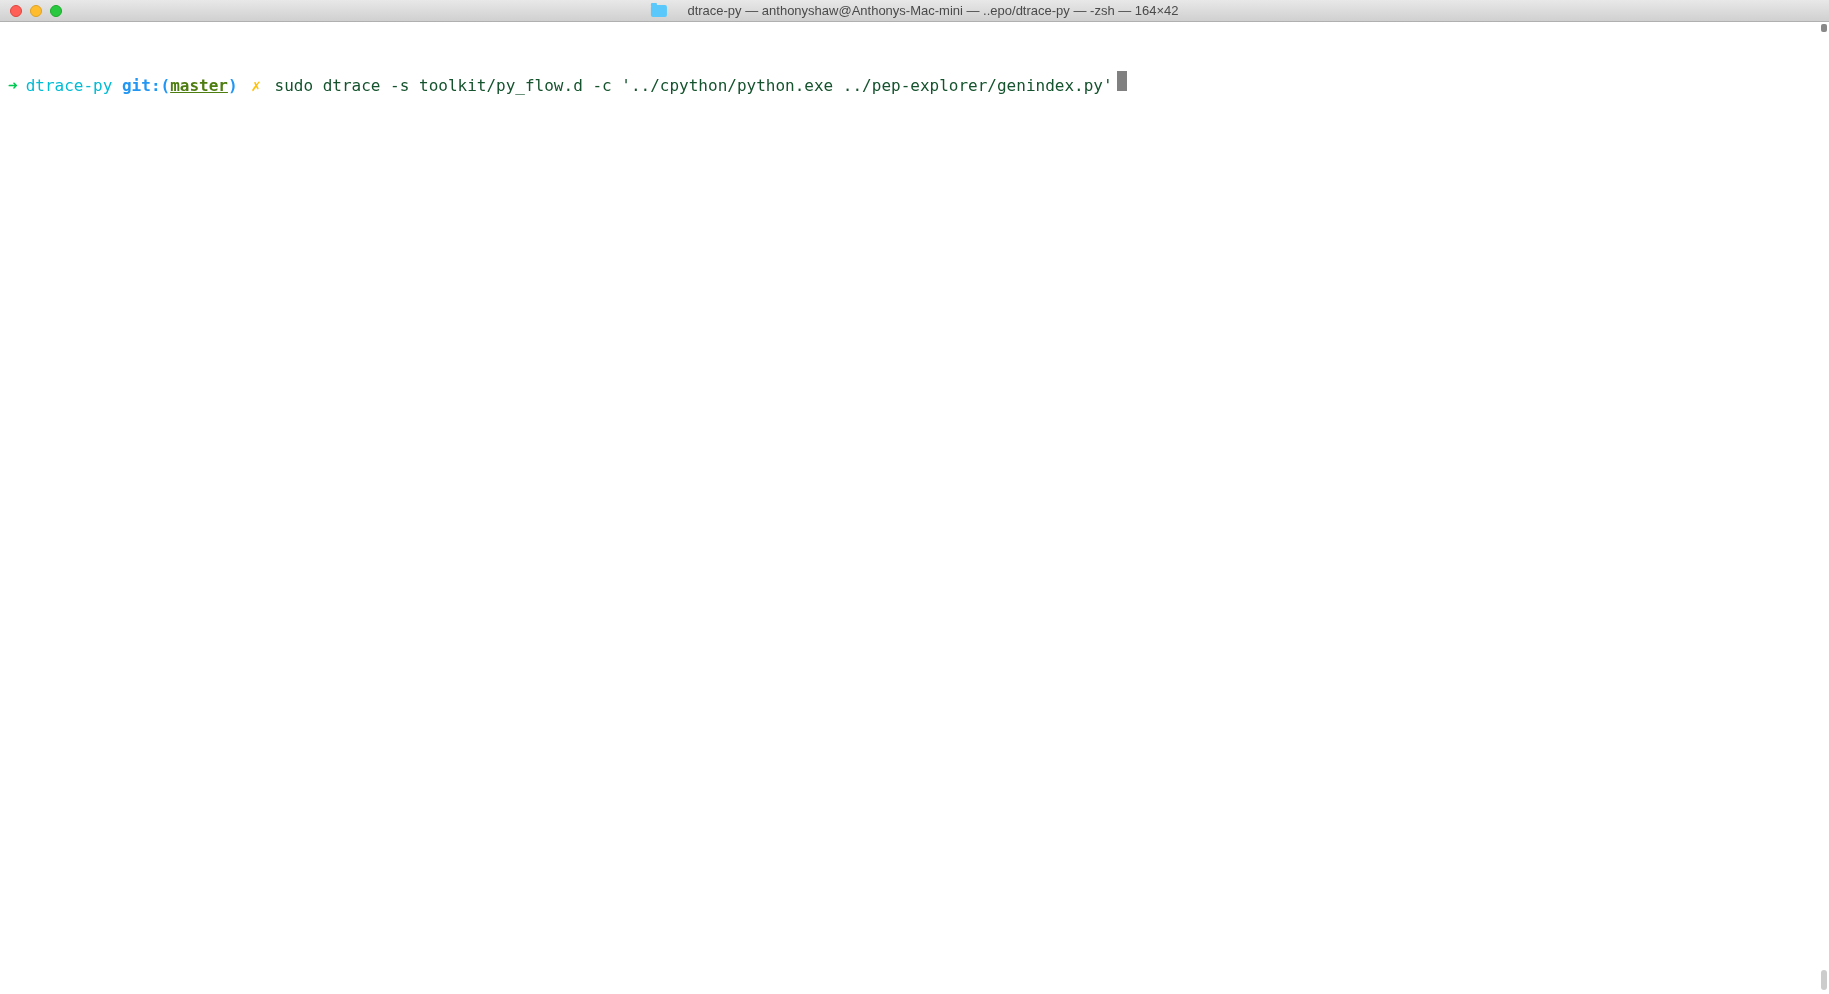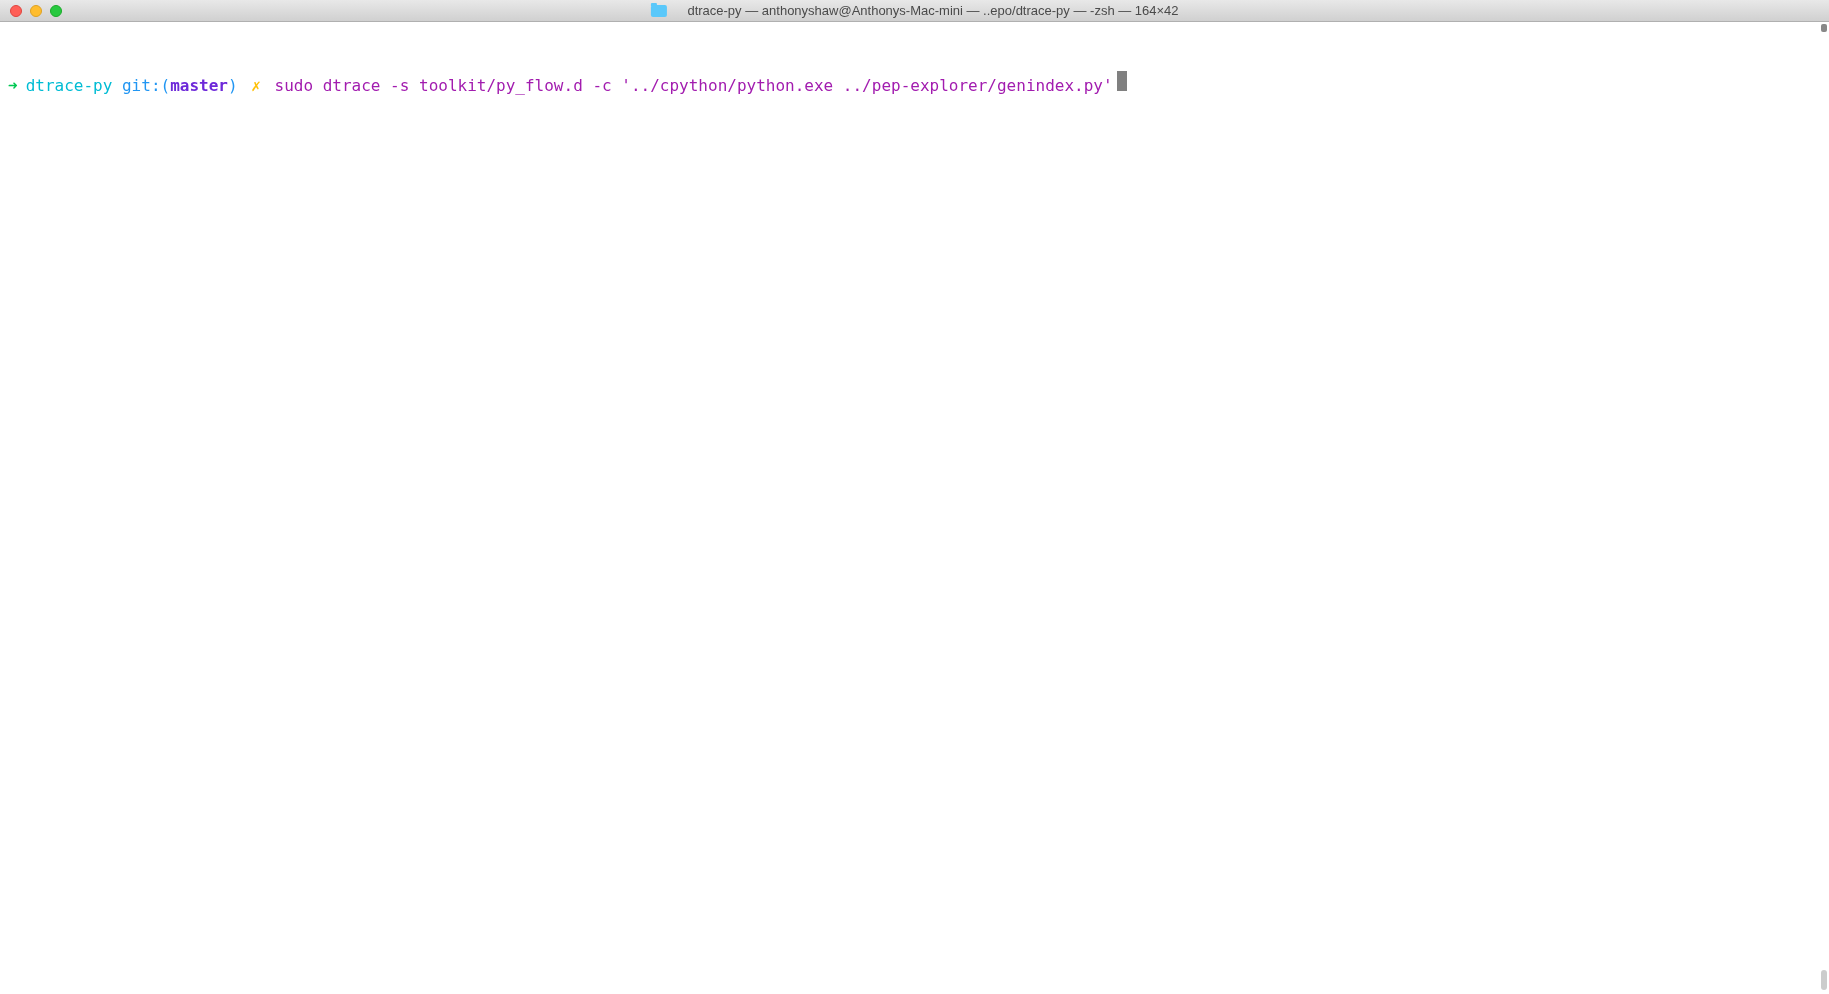--- a/index.html
+++ b/index.html
@@ -103,36 +103,37 @@
       margin-right: 8px;
     }
     
     .directory {
       color: #00bcd4;
       font-weight: normal;
     }
     
     .git-label {
       color: #2196f3;
-      font-weight: normal;
+      font-weight: bold;
     }
     
     .git-branch {
-      color: #6d28d9;
+      color: #4d7c0f;
       font-weight: bold;
+      text-decoration: underline;
     }
     
     .separator {
       color: #ffc107;
       font-weight: bold;
       margin: 0 4px;
     }
     
     .command {
-      color: #a21caf;
+      color: #14532d;
     }
     
     .cursor-block {
       display: inline-block;
       width: 10px;
       height: 20px;
       background: #808080;
       vertical-align: text-bottom;
       margin-left: 4px;
     }

